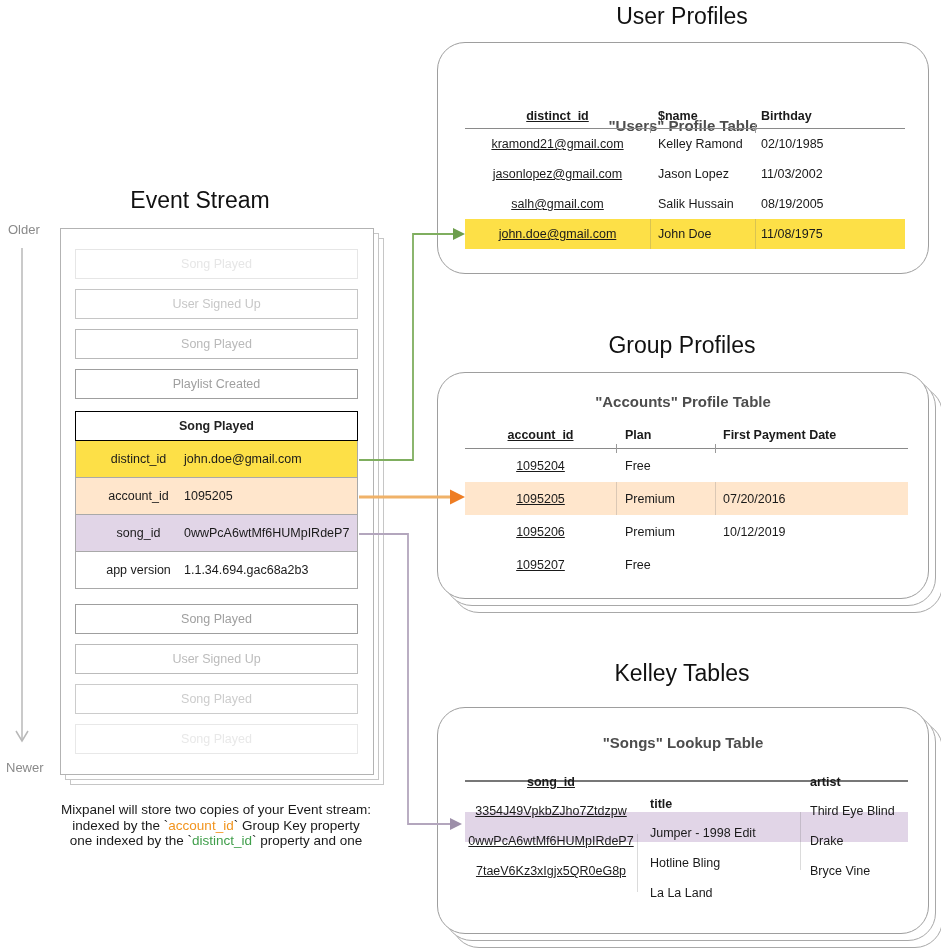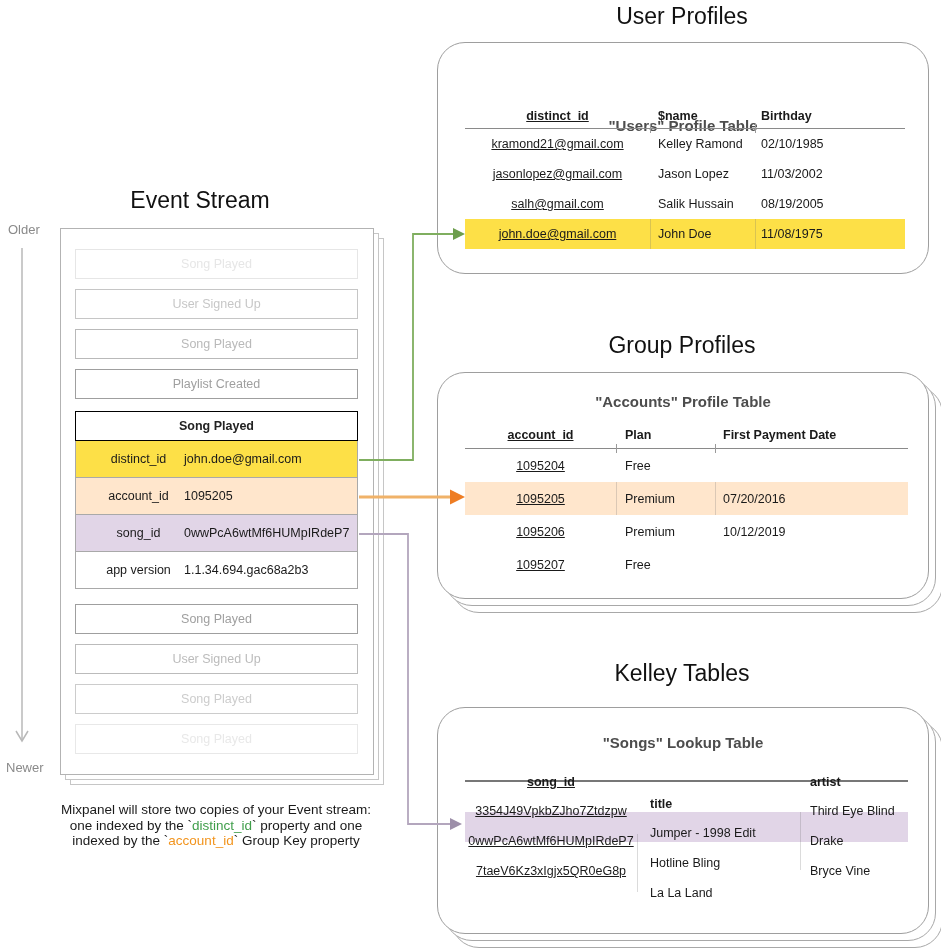--- a/index.html
+++ b/index.html
@@ -98,22 +98,22 @@
     </div>
 
     <div class="ev f5" style="top:375px;">Song Played</div>
     <div class="ev f6" style="top:415px;">User Signed Up</div>
     <div class="ev f7" style="top:455px;">Song Played</div>
     <div class="ev f8" style="top:495px;">Song Played</div>
   </div>
 
   <div id="caption">
     <div>Mixpanel will store two copies of your Event stream:</div>
+    <div><span>indexed by the `</span><span class="code-orange">account_id</span><span>` Group Key property</span></div>
     <div><span>one indexed by the `</span><span class="code-green">distinct_id</span><span>` property and one</span></div>
-    <div><span>indexed by the `</span><span class="code-orange">account_id</span><span>` Group Key property</span></div>
   </div>
 
   <div class="section-title" style="left:437px;top:3px;width:490px;">User Profiles</div>
 
   <div class="card" style="left:437px;top:42px;width:490px;height:230px;">
     <div class="card-title" style="top:74px;">"Users" Profile Table</div>
   </div>
 
   <div class="dtable users" style="left:465px;top:103px;width:440px;">
     <div class="trow thead" style="height:25px;">

